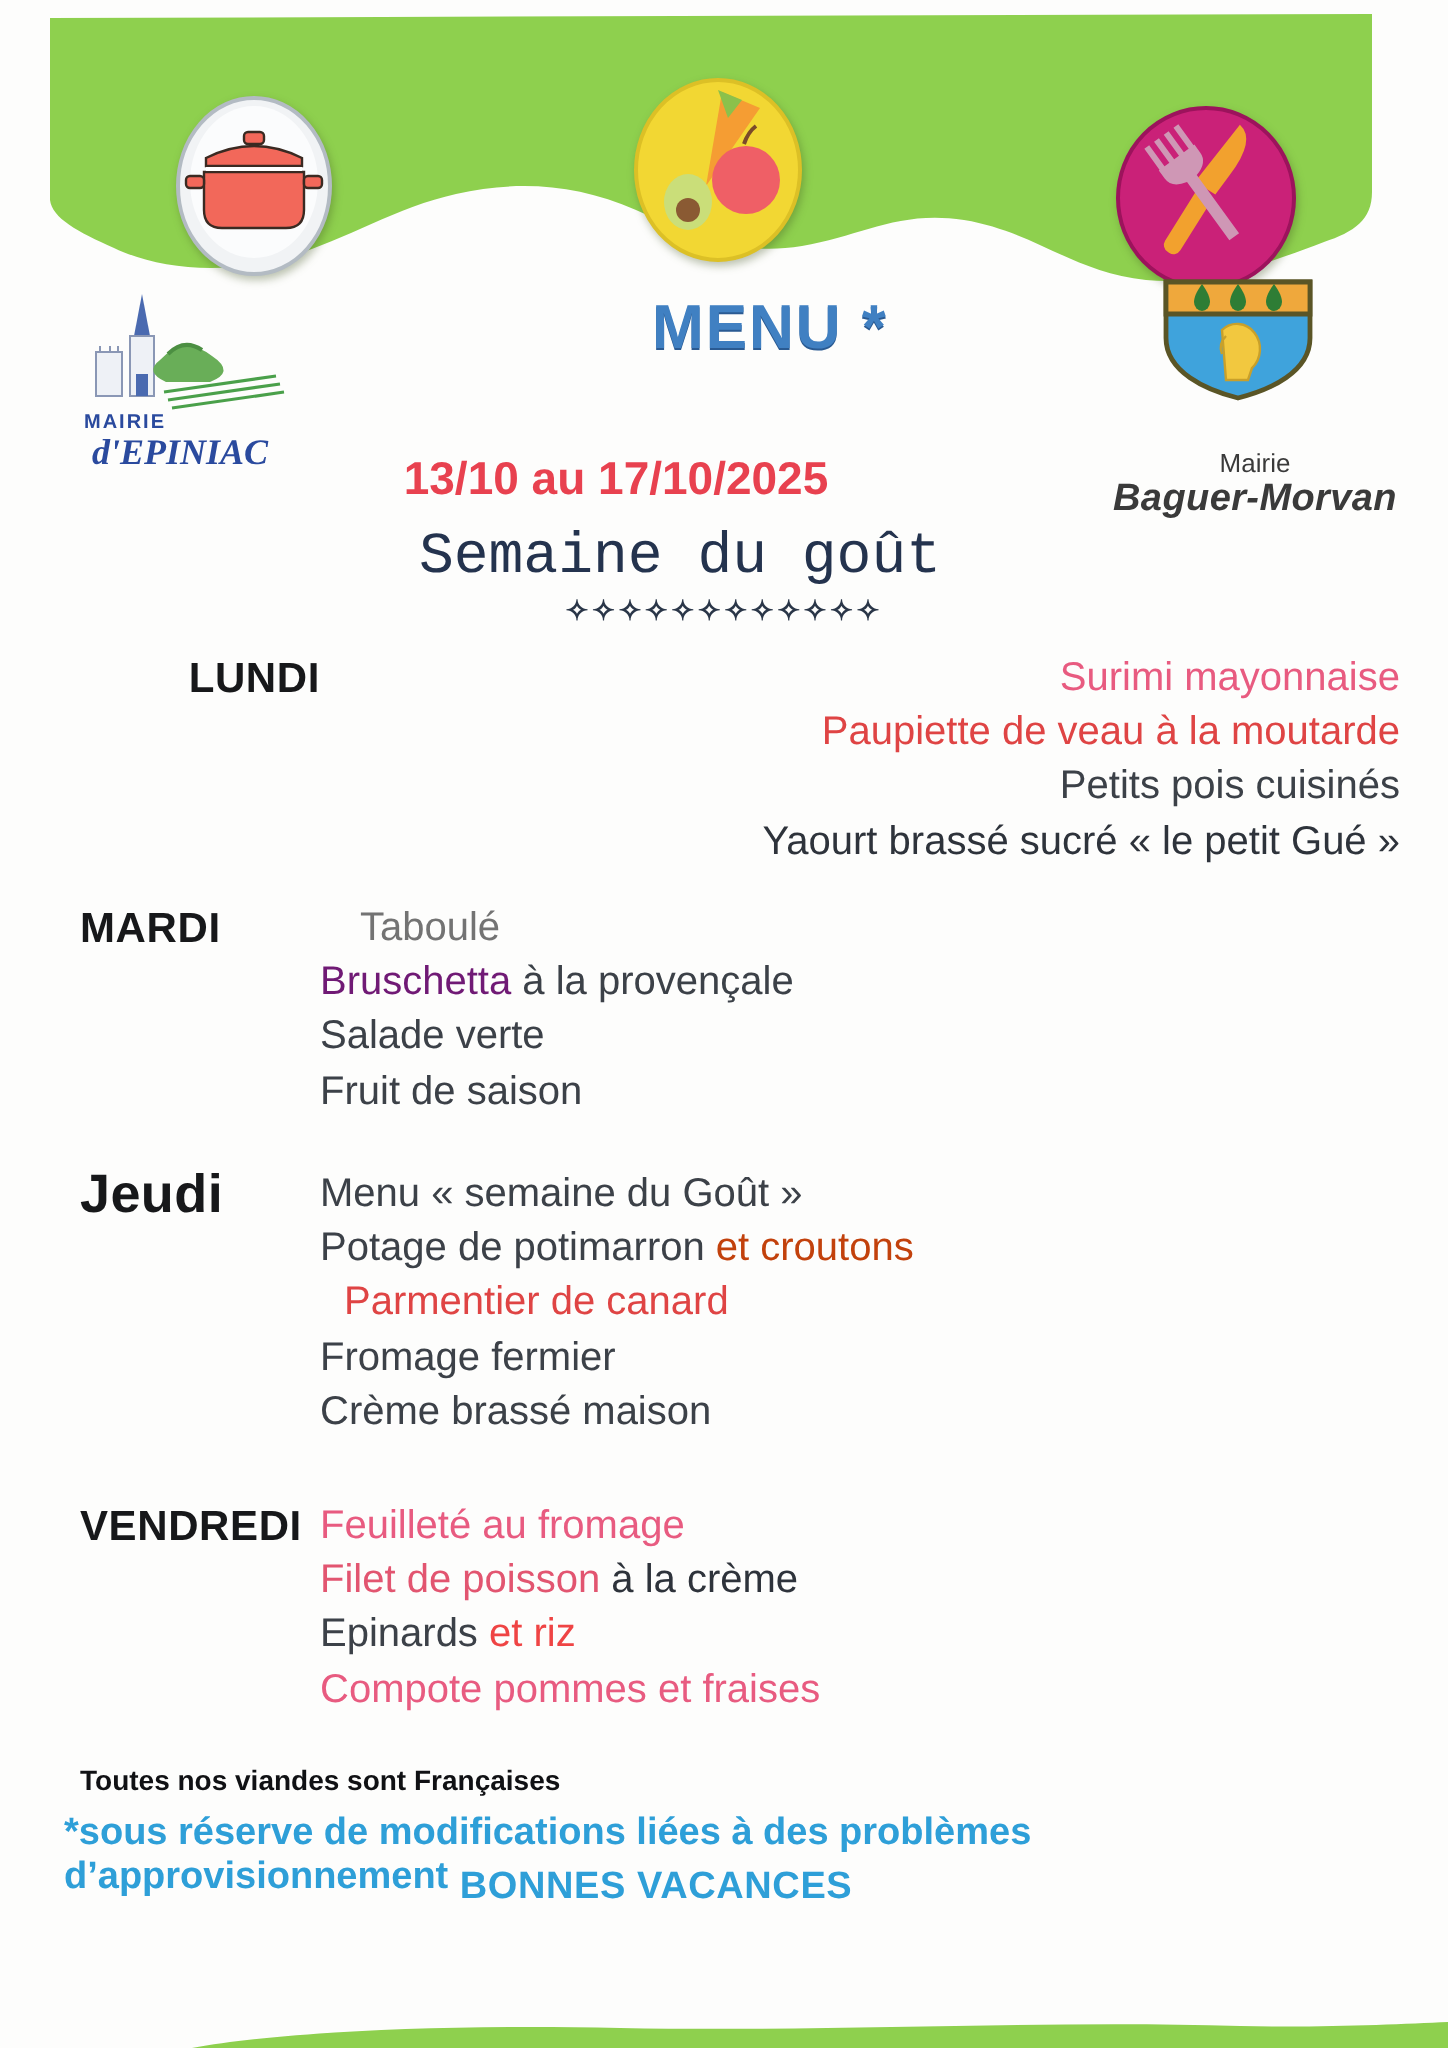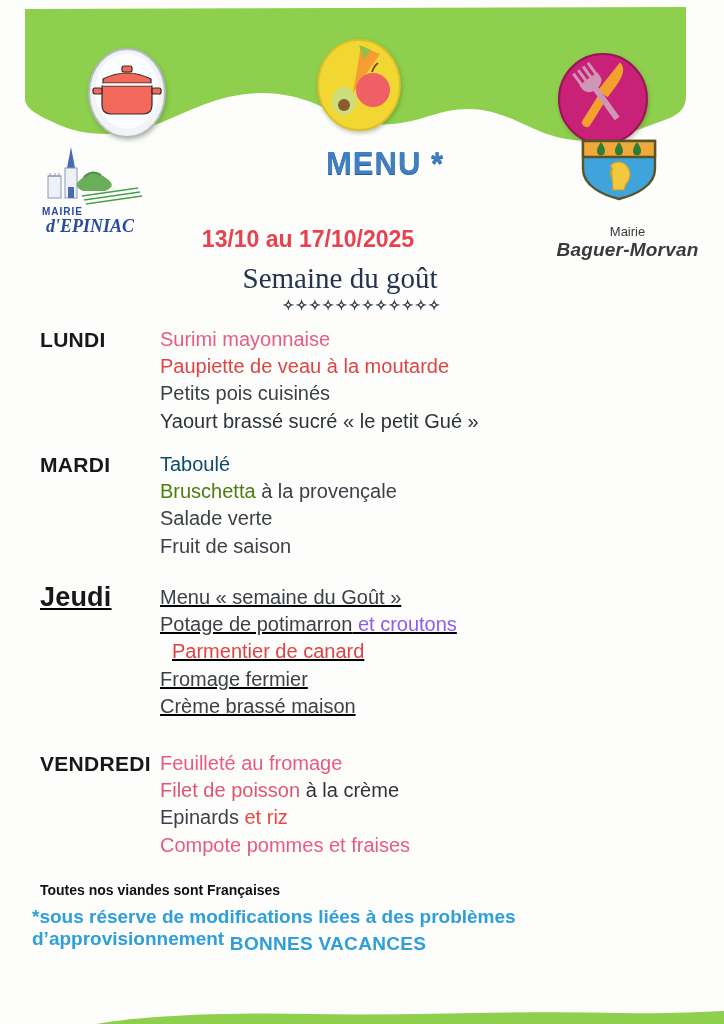--- a/index.html
+++ b/index.html
@@ -24,30 +24,30 @@
   #bm-mairie{font-size:13px;}
   #bm-name{font-size:19px;font-weight:bold;font-style:italic;letter-spacing:.2px;}
 
   
   #menu-title{left:0;top:146px;width:770px;text-align:center;
     font-size:31px;font-weight:bold;letter-spacing:1px;color:#4080c2;
     text-shadow:0 1px 0 #2a5a92;}
   #date-range{left:0;top:226px;width:616px;text-align:center;
     font-size:23px;font-weight:bold;color:#e8414f;}
   #subtitle{left:0;top:262px;width:680px;text-align:center;
-    font-family:Liberation Serif, serif;font-size:29px;color:#24334e;}
+    font-family:Liberation Mono, monospace;font-size:29px;color:#24334e;}
   #subtitle-ornament{left:0;top:297px;width:724px;text-align:center;
     font-size:14px;letter-spacing:1.5px;color:#2a3648;font-weight:bold;}
 
   
   #days{left:40px;top:0;width:660px;}
   .day-row{position:absolute;left:0;width:660px;display:flex;}
-  .day-row:nth-child(1){top:326px;}
+  .day-row:nth-child(1){top:326px;text-align:right;}
   .day-row:nth-child(2){top:451px;}
-  .day-row:nth-child(3){top:584px;text-decoration:underline;}
+  .day-row:nth-child(3){top:584px;}
   .day-row:nth-child(4){top:750px;}
   .day-label{width:120px;flex:0 0 120px;font-weight:bold;font-size:21px;color:#17181a;line-height:27px;letter-spacing:.3px;}
   .day-large .day-label{font-size:27px;letter-spacing:.2px;}
   .day-items{flex:1;}
   .menu-item{margin:0;font-size:20px;line-height:27.2px;white-space:nowrap;}
 
   
   #footer-meat{left:40px;top:882px;font-size:14px;font-weight:bold;color:#101114;}
   #footer-note{left:32px;top:906px;width:680px;font-size:19px;font-weight:bold;color:#2e9fd8;}
   #footer-vacances{left:0;top:933px;width:656px;text-align:center;font-size:19px;font-weight:bold;color:#2e9fd8;letter-spacing:.3px;}
@@ -147,31 +147,31 @@
       <div class="day-items">
         <p class="menu-item"><span style="color: rgb(232, 91, 128);">Surimi mayonnaise</span></p>
         <p class="menu-item"><span style="color: rgb(223, 68, 68);">Paupiette de veau à la moutarde</span></p>
         <p class="menu-item"><span style="color: rgb(60, 65, 72);">Petits pois cuisinés</span></p>
         <p class="menu-item"><span style="color: rgb(46, 51, 59);">Yaourt brassé sucré « le petit Gué »</span></p>
       </div>
     </div>
     <div class="day-row">
       <div class="day-label">MARDI</div>
       <div class="day-items">
-        <p class="menu-item"><span style="color: #0c4a6e;">Taboulé</span></p>
-        <p class="menu-item"><span style="color: #4d7c0f;">Bruschetta</span><span style="color: rgb(60, 65, 72);"> à la provençale</span></p>
+        <p class="menu-item"><span style="color: #737373; margin-left: 20px;">Taboulé</span></p>
+        <p class="menu-item"><span style="color: #701a75;">Bruschetta</span><span style="color: rgb(60, 65, 72);"> à la provençale</span></p>
         <p class="menu-item"><span style="color: rgb(60, 65, 72);">Salade verte</span></p>
         <p class="menu-item"><span style="color: rgb(60, 65, 72);">Fruit de saison</span></p>
       </div>
     </div>
     <div class="day-row day-large">
       <div class="day-label">Jeudi</div>
       <div class="day-items">
         <p class="menu-item"><span style="color: rgb(60, 65, 72);">Menu « semaine du Goût »</span></p>
-        <p class="menu-item"><span style="color: rgb(60, 65, 72);">Potage de potimarron</span><span style="color: #8b5cf6;"> et croutons</span></p>
+        <p class="menu-item"><span style="color: rgb(60, 65, 72);">Potage de potimarron</span><span style="color: #c2410c;"> et croutons</span></p>
         <p class="menu-item"><span style="color: rgb(223, 68, 68); margin-left: 12px;">Parmentier de canard</span></p>
         <p class="menu-item"><span style="color: rgb(60, 65, 72);">Fromage fermier</span></p>
         <p class="menu-item"><span style="color: rgb(60, 65, 72);">Crème brassé maison</span></p>
       </div>
     </div>
     <div class="day-row">
       <div class="day-label">VENDREDI</div>
       <div class="day-items">
         <p class="menu-item"><span style="color: rgb(232, 91, 128);">Feuilleté au fromage</span></p>
         <p class="menu-item"><span style="color: rgb(226, 85, 112);">Filet de poisson</span><span style="color: rgb(46, 51, 59);"> à la crème</span></p>

